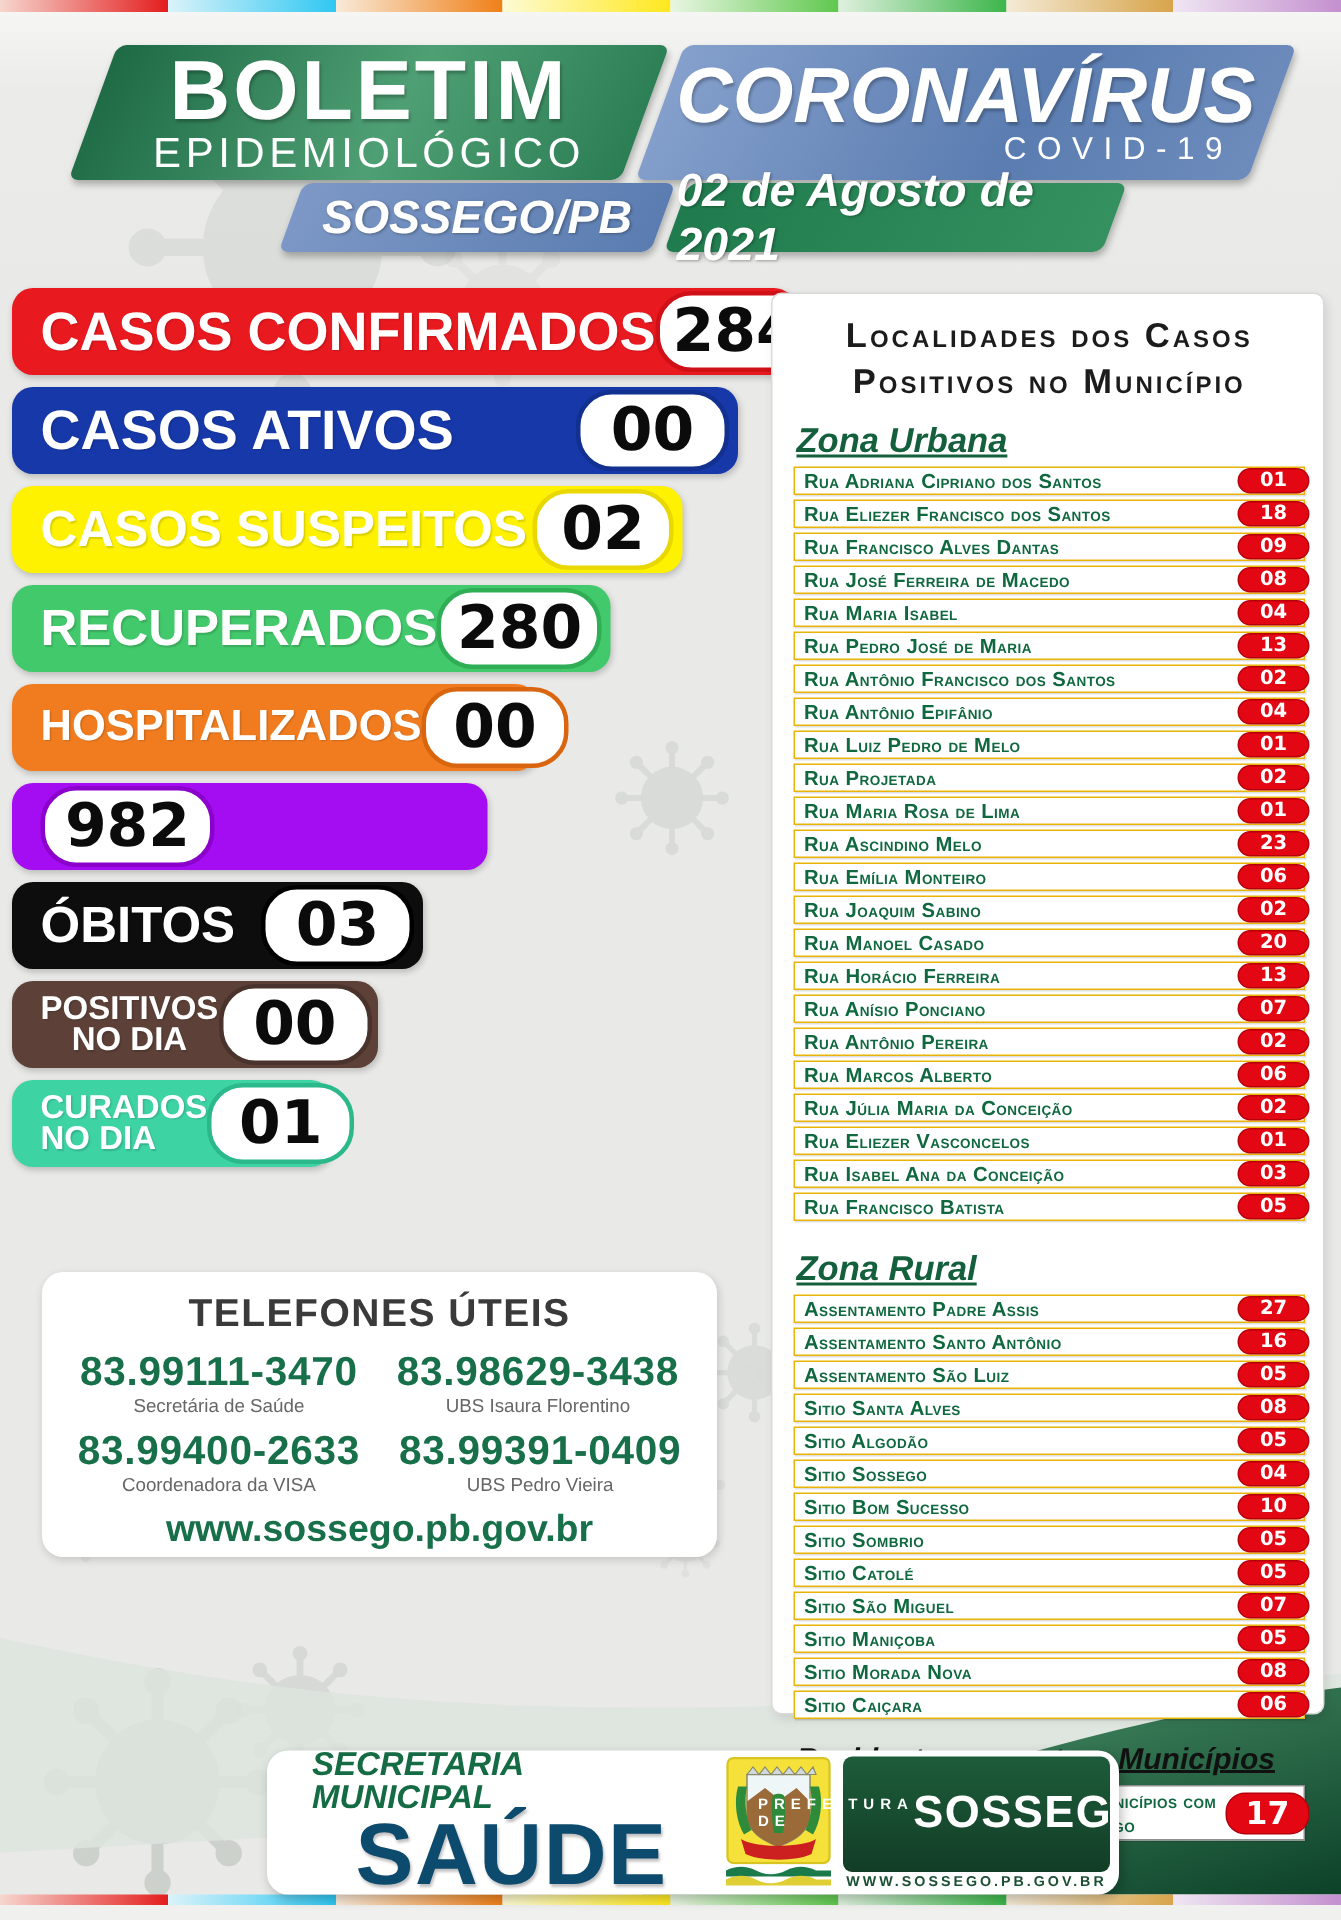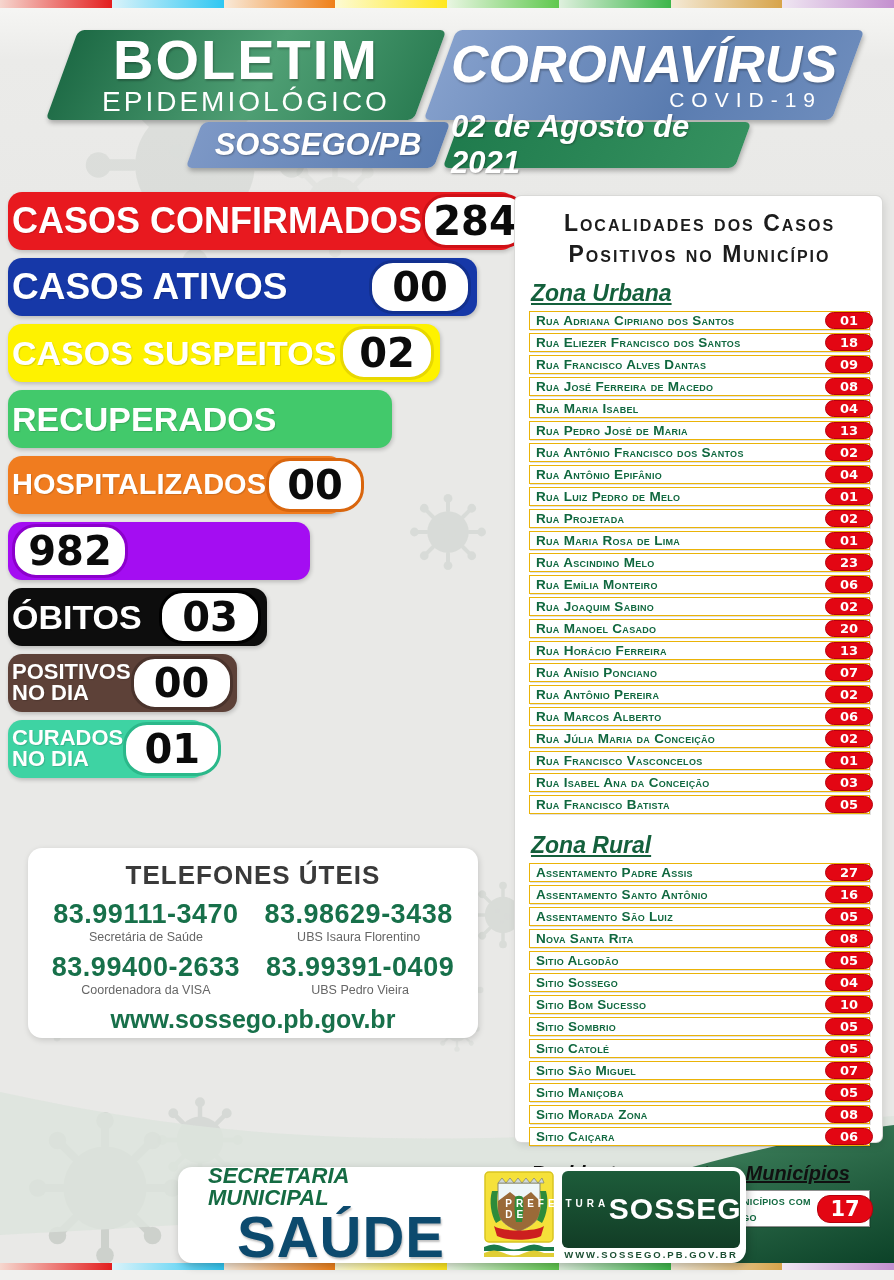--- a/index.html
+++ b/index.html
@@ -27,21 +27,21 @@
   .t-epidemio{font-size:28px;font-weight:400;letter-spacing:3px;line-height:1;margin-top:2px;}
   .t-corona{font-size:52px;font-weight:bold;font-style:italic;letter-spacing:0;line-height:.95;text-shadow:1px 2px 2px rgba(0,0,0,.25);}
   .t-covid{font-size:21px;letter-spacing:7px;line-height:1;align-self:flex-end;margin-right:26px;}
   .band2{top:122px;left:194px;height:46px;}
   .band2-blue{width:248px;height:46px;background:linear-gradient(100deg,#7d98c6,#5a7cb0);}
   .band2-green{width:292px;height:46px;margin-left:9px;background:linear-gradient(100deg,#1f7b4d,#35915f);}
   .t-city,.t-date{font-size:31px;font-weight:bold;font-style:italic;text-shadow:1px 1px 2px rgba(0,0,0,.3);}
   
   .stats{position:absolute;left:8px;top:192px;}
   .stat-bar{height:58px;border-radius:14px;display:flex;align-items:center;justify-content:space-between;
-            padding:0 6px 0 4px;margin-bottom:8px;box-shadow:1px 2px 4px rgba(0,0,0,.2);}
+            padding:0 6px 0 19px;margin-bottom:8px;box-shadow:1px 2px 4px rgba(0,0,0,.2);}
   .stat-label{color:#fff;font-weight:bold;line-height:.95;text-shadow:1px 1px 1px rgba(0,0,0,.15);white-space:nowrap;}
   .stat-label .l2{display:block;}
   .stat-pill{background:#fff;height:48px;border-radius:24px;display:flex;align-items:center;justify-content:center;
              border:3px solid transparent;flex:none;}
   .stat-pill span{font-family:"DejaVu Sans",sans-serif;font-weight:bold;font-size:40px;color:#0b0b0b;line-height:1;}
   
   .panel{position:absolute;left:515px;top:196px;width:367px;height:946px;background:#fff;border-radius:6px;
          box-shadow:0 0 0 1px #d9d9d7,2px 3px 8px rgba(0,0,0,.12);padding:12px 12px 0 14px;box-sizing:border-box;}
   .panel-title{font-variant:small-caps;font-weight:600;font-size:23px;letter-spacing:2px;color:#1c1c1c;
                text-align:center;line-height:1.35;}
@@ -249,20 +249,23 @@
     </div>
     <div class="stat-pill" style="border-color: rgb(232, 216, 0); width: 88px;">
       <span>02</span>
     </div>
   </div>
       <div class="stat-bar" style="width: 374px; background: rgb(66, 201, 107);">
     <div class="stat-label" style="font-size: 34px;">
       <span class="l1">RECUPERADOS</span>
       
     </div>
+    <div class="stat-pill" style="border-color: rgb(47, 174, 86); width: 104px;">
+      <span>280</span>
+    </div>
   </div>
       <div class="stat-bar" style="width: 325px; background: rgb(240, 124, 31);">
     <div class="stat-label" style="font-size: 29px;">
       <span class="l1">HOSPITALIZADOS</span>
       
     </div>
     <div class="stat-pill" style="border-color: rgb(217, 102, 14); width: 92px;">
       <span>00</span>
     </div>
   </div>
@@ -273,21 +276,21 @@
   </div>
       <div class="stat-bar" style="width: 249px; background: rgb(13, 13, 13);">
     <div class="stat-label" style="font-size: 34px;">
       <span class="l1">ÓBITOS</span>
       
     </div>
     <div class="stat-pill" style="border-color: rgb(0, 0, 0); width: 96px;">
       <span>03</span>
     </div>
   </div>
-      <div class="stat-bar" style="width: 219px; background: rgb(93, 65, 56);">
+      <div class="stat-bar" style="width: 219px; background: rgb(93, 65, 56); text-align: center;">
     <div class="stat-label" style="font-size: 22px;">
       <span class="l1">POSITIVOS</span>
       <span class="l2">NO DIA</span>
     </div>
     <div class="stat-pill" style="border-color: rgb(74, 51, 44); width: 96px;">
       <span>00</span>
     </div>
   </div>
       <div class="stat-bar" style="width: 188px; background: rgb(62, 211, 163);">
     <div class="stat-label" style="font-size: 22px;">
@@ -381,21 +384,21 @@
   </div>
         <div class="loc-row">
     <span class="loc-name">Rua Marcos Alberto</span>
     <span class="loc-badge">06</span>
   </div>
         <div class="loc-row">
     <span class="loc-name">Rua Júlia Maria da Conceição</span>
     <span class="loc-badge">02</span>
   </div>
         <div class="loc-row">
-    <span class="loc-name">Rua Francisco Vasconcelos</span>
+    <span class="loc-name">Rua Eliezer Vasconcelos</span>
     <span class="loc-badge">01</span>
   </div>
         <div class="loc-row">
     <span class="loc-name">Rua Isabel Ana da Conceição</span>
     <span class="loc-badge">03</span>
   </div>
         <div class="loc-row">
     <span class="loc-name">Rua Francisco Batista</span>
     <span class="loc-badge">05</span>
   </div>
@@ -408,21 +411,21 @@
   </div>
         <div class="loc-row">
     <span class="loc-name">Assentamento Santo Antônio</span>
     <span class="loc-badge">16</span>
   </div>
         <div class="loc-row">
     <span class="loc-name">Assentamento São Luiz</span>
     <span class="loc-badge">05</span>
   </div>
         <div class="loc-row">
-    <span class="loc-name">Nova Santa Rita</span>
+    <span class="loc-name">Sitio Santa Alves</span>
     <span class="loc-badge">08</span>
   </div>
         <div class="loc-row">
     <span class="loc-name">Sitio Algodão</span>
     <span class="loc-badge">05</span>
   </div>
         <div class="loc-row">
     <span class="loc-name">Sitio Sossego</span>
     <span class="loc-badge">04</span>
   </div>
@@ -440,21 +443,21 @@
   </div>
         <div class="loc-row">
     <span class="loc-name">Sitio São Miguel</span>
     <span class="loc-badge">07</span>
   </div>
         <div class="loc-row">
     <span class="loc-name">Sitio Maniçoba</span>
     <span class="loc-badge">05</span>
   </div>
         <div class="loc-row">
-    <span class="loc-name">Sitio Morada Zona</span>
+    <span class="loc-name">Sitio Morada Nova</span>
     <span class="loc-badge">08</span>
   </div>
         <div class="loc-row">
     <span class="loc-name">Sitio Caiçara</span>
     <span class="loc-badge">06</span>
   </div>
       </div>
     <div class="others-head">Residentes em outros Municípios</div>
     <div class="others-row">
       <div class="others-text">

